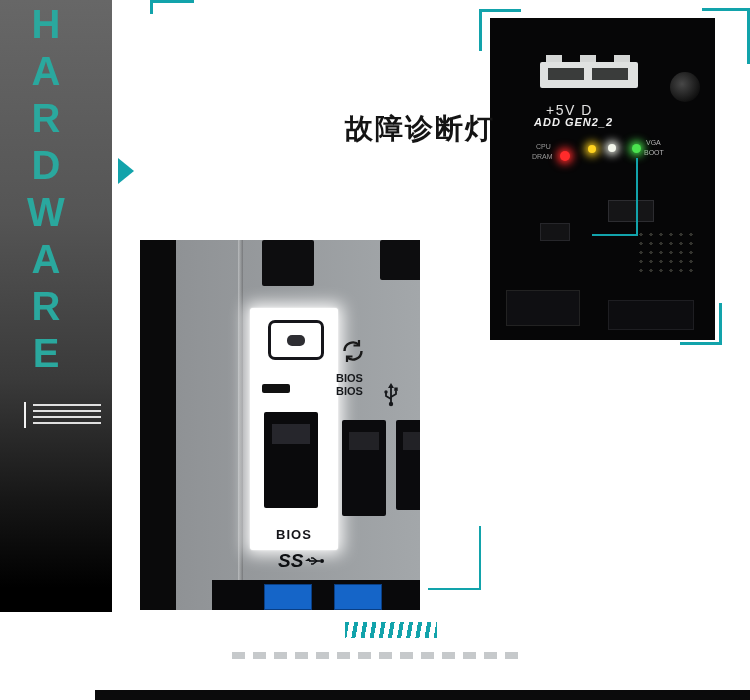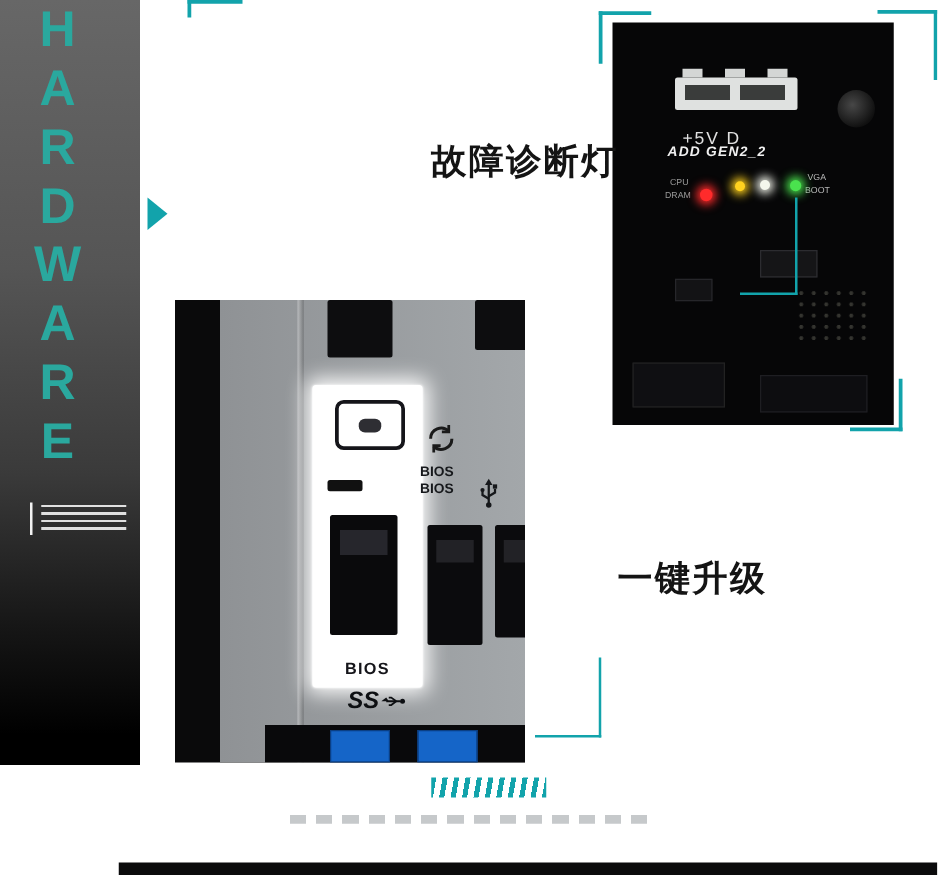--- a/index.html
+++ b/index.html
@@ -209,21 +209,20 @@
           <path d="M12 7l-4 3H6" stroke="#0d0f12" stroke-width="1.4" fill="none"></path>
         </svg>
       </div>
 
       <div class="abs bottom-band"></div>
       <div class="abs blue1"></div>
       <div class="abs blue2"></div>
     </div>
   </div>
 
-  <div class="abs fb-sub">一键升级</div>
 
   <div class="abs tealbar fb-line-v"></div>
   <div class="abs tealbar fb-line-h"></div>
 
   <div class="abs chevrons"></div>
   <div class="abs dashed"></div>
   <div class="abs bottom-bar"></div>
 
 </div>
 

